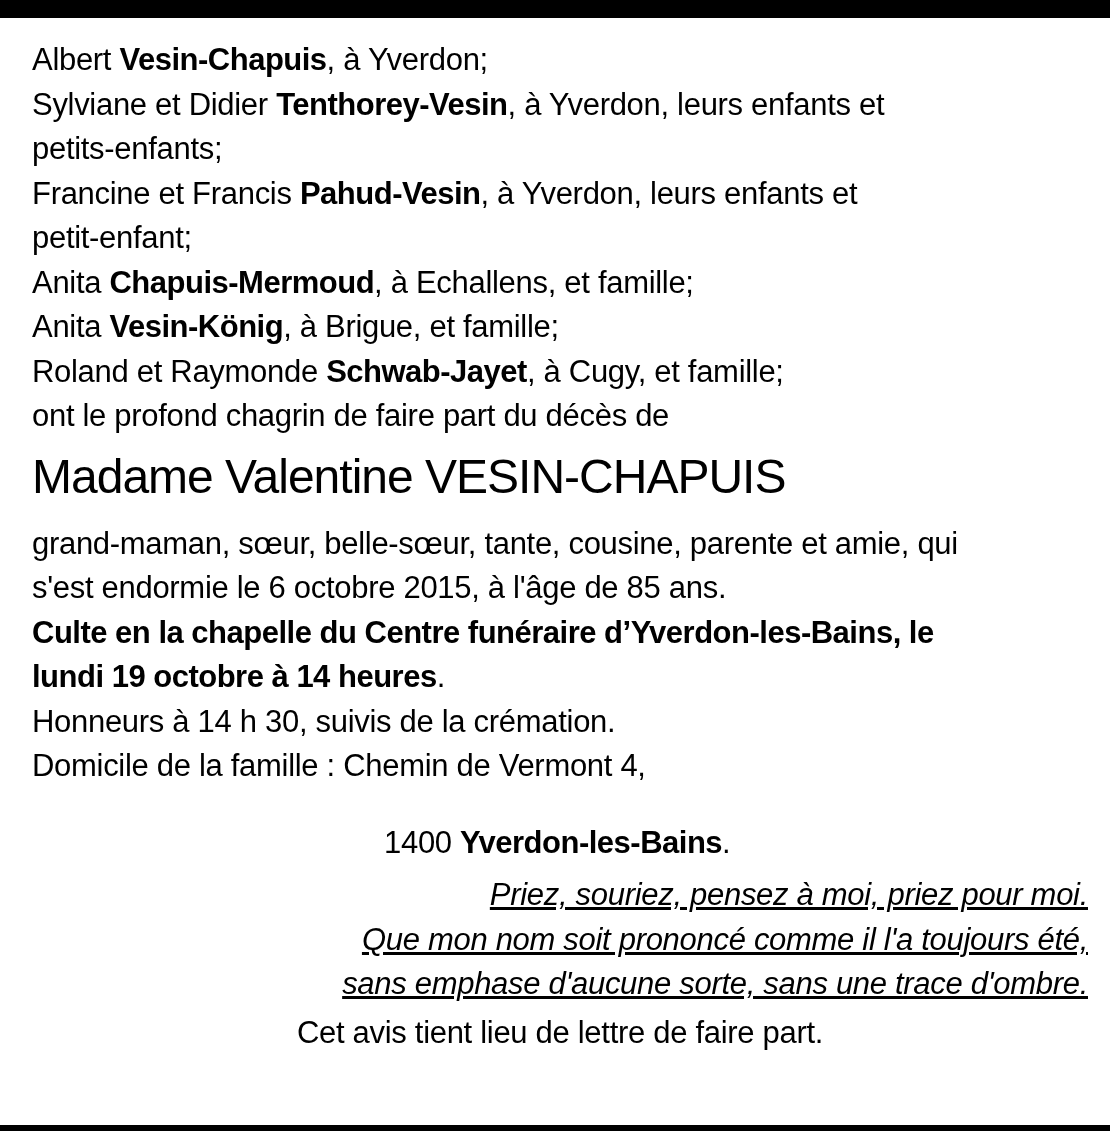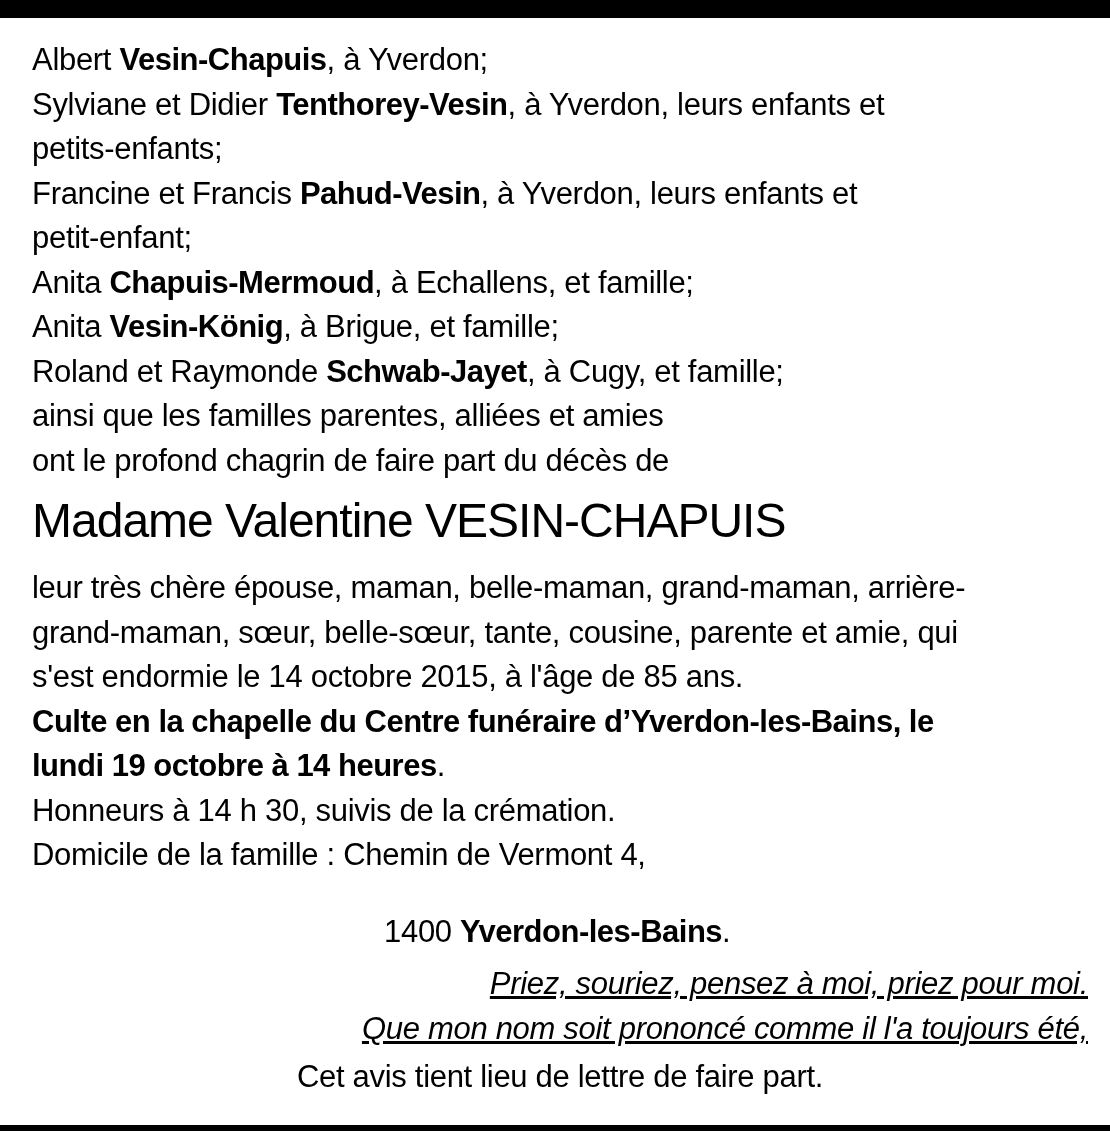--- a/index.html
+++ b/index.html
@@ -76,41 +76,40 @@
 <div class="content">
   <div>
       <div class="line"><span>Albert </span><span class="b">Vesin-Chapuis</span><span>, à Yverdon;</span></div>
       <div class="line"><span>Sylviane et Didier </span><span class="b">Tenthorey-Vesin</span><span>, à Yverdon, leurs enfants et</span></div>
       <div class="line"><span>petits-enfants;</span></div>
       <div class="line"><span>Francine et Francis </span><span class="b">Pahud-Vesin</span><span>, à Yverdon, leurs enfants et</span></div>
       <div class="line"><span>petit-enfant;</span></div>
       <div class="line"><span>Anita </span><span class="b">Chapuis-Mermoud</span><span>, à Echallens, et famille;</span></div>
       <div class="line"><span>Anita </span><span class="b">Vesin-König</span><span>, à Brigue, et famille;</span></div>
       <div class="line"><span>Roland et Raymonde </span><span class="b">Schwab-Jayet</span><span>, à Cugy, et famille;</span></div>
-      <div class="line"><span>ainsi que les familles parentes, alliées et amies</span></div>
       <div class="line"><span>ont le profond chagrin de faire part du décès de</span></div>
     </div>
 
   <div class="deceased-name">Madame Valentine VESIN-CHAPUIS</div>
 
   <div class="tribute">
-      <div class="line"><span>leur très chère épouse, maman, belle-maman, grand-maman, arrière-</span></div>
       <div class="line"><span>grand-maman, sœur, belle-sœur, tante, cousine, parente et amie, qui</span></div>
-      <div class="line"><span>s'est endormie le 14 octobre 2015, à l'âge de 85 ans.</span></div>
+      <div class="line"><span>s'est endormie le 6 octobre 2015, à l'âge de 85 ans.</span></div>
     </div>
 
   <div class="ceremony">
       <div class="line"><span class="b">Culte en la chapelle du Centre funéraire d’Yverdon-les-Bains, le</span></div>
       <div class="line"><span class="b">lundi 19 octobre à 14 heures</span><span>.</span></div>
       <div class="line"><span>Honneurs à 14 h 30, suivis de la crémation.</span></div>
       <div class="line"><span>Domicile de la famille : Chemin de Vermont 4,</span></div>
       <div class="line indent"><span>1400 </span><span class="b">Yverdon-les-Bains</span><span>.</span></div>
     </div>
 
   <div class="quote">
       <div class="line"><span>Priez, souriez, pensez à moi, priez pour moi.</span></div>
       <div class="line"><span>Que mon nom soit prononcé comme il l'a toujours été,</span></div>
+      <div class="line"><span>sans emphase d'aucune sorte, sans une trace d'ombre.</span></div>
     </div>
 
   <div class="line closing">Cet avis tient lieu de lettre de faire part.</div>
 </div>
 
 <div class="bottom-rule"></div>
 
 </body></html>

